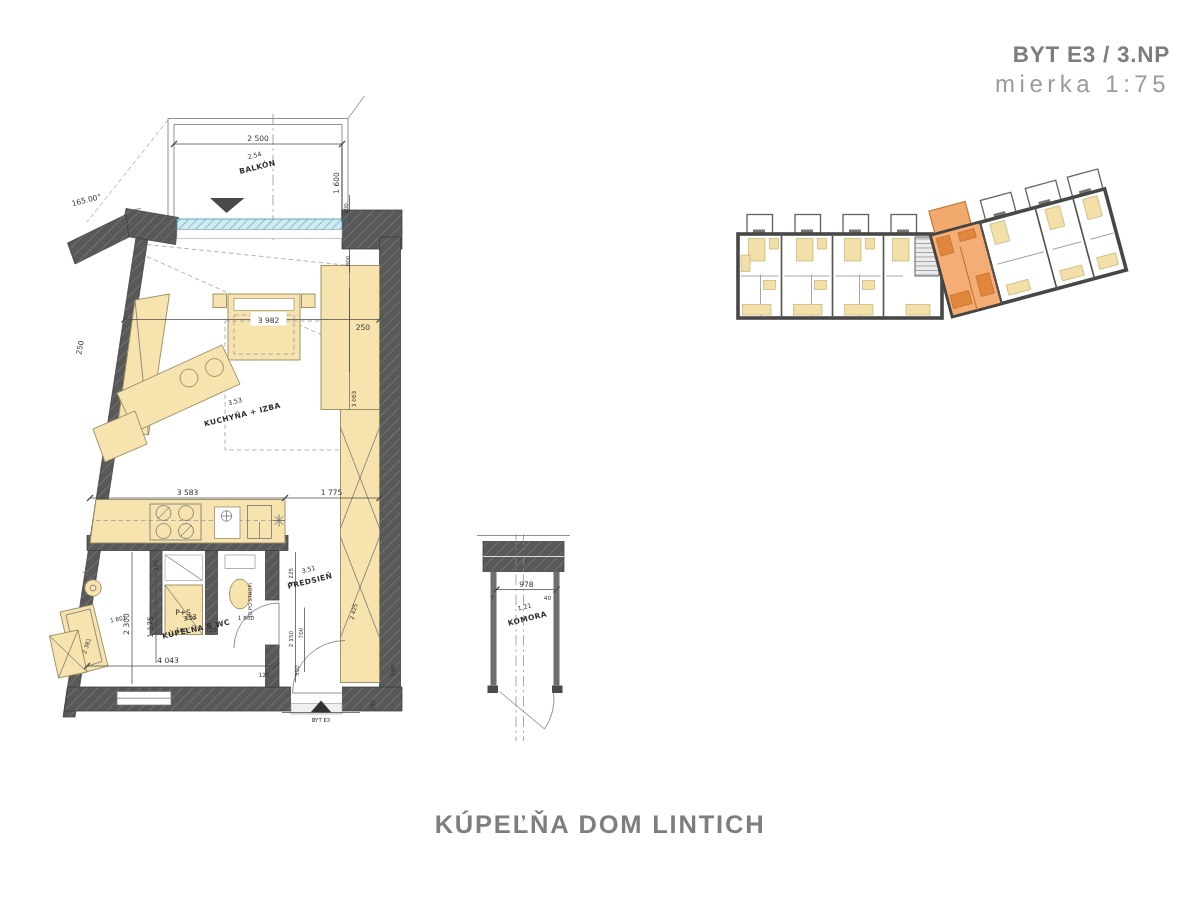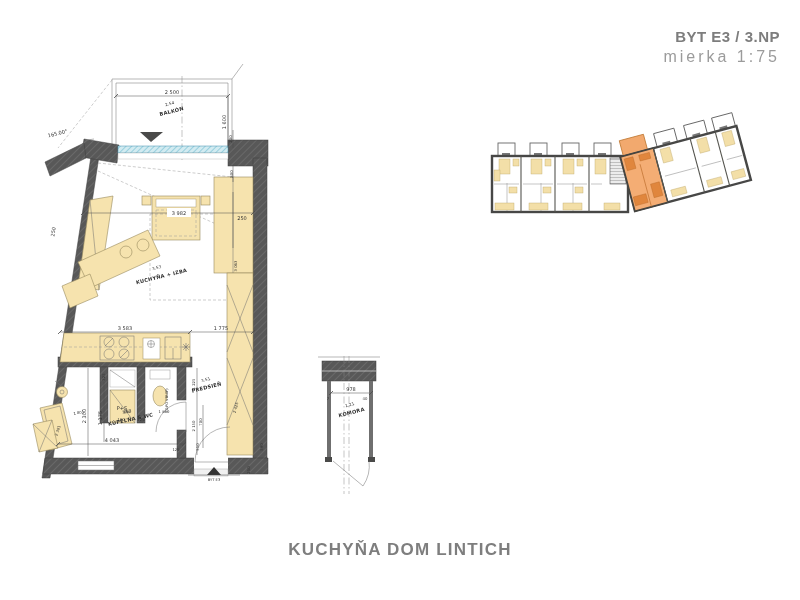--- a/index.html
+++ b/index.html
@@ -317,15 +317,15 @@
           <rect class="ov-furn" x="706" y="159" width="10" height="14"></rect>
         <rect class="ov-furn" x="732" y="159" width="10" height="14"></rect>
           <rect class="ov-furn" x="668" y="201" width="15" height="7"></rect>
         <rect class="ov-furn" x="705" y="201" width="15" height="7"></rect>
           <rect class="ov-furn" x="731" y="199" width="13" height="8"></rect>
       </g>
     </g>
   </svg>
 
   <div class="sheet-footer">
-    <span>KUCHYŇA DOM LINTICH</span>
+    <span>KÚPEĽŇA DOM LINTICH</span>
   </div>
 </div>
 
 </body></html>

